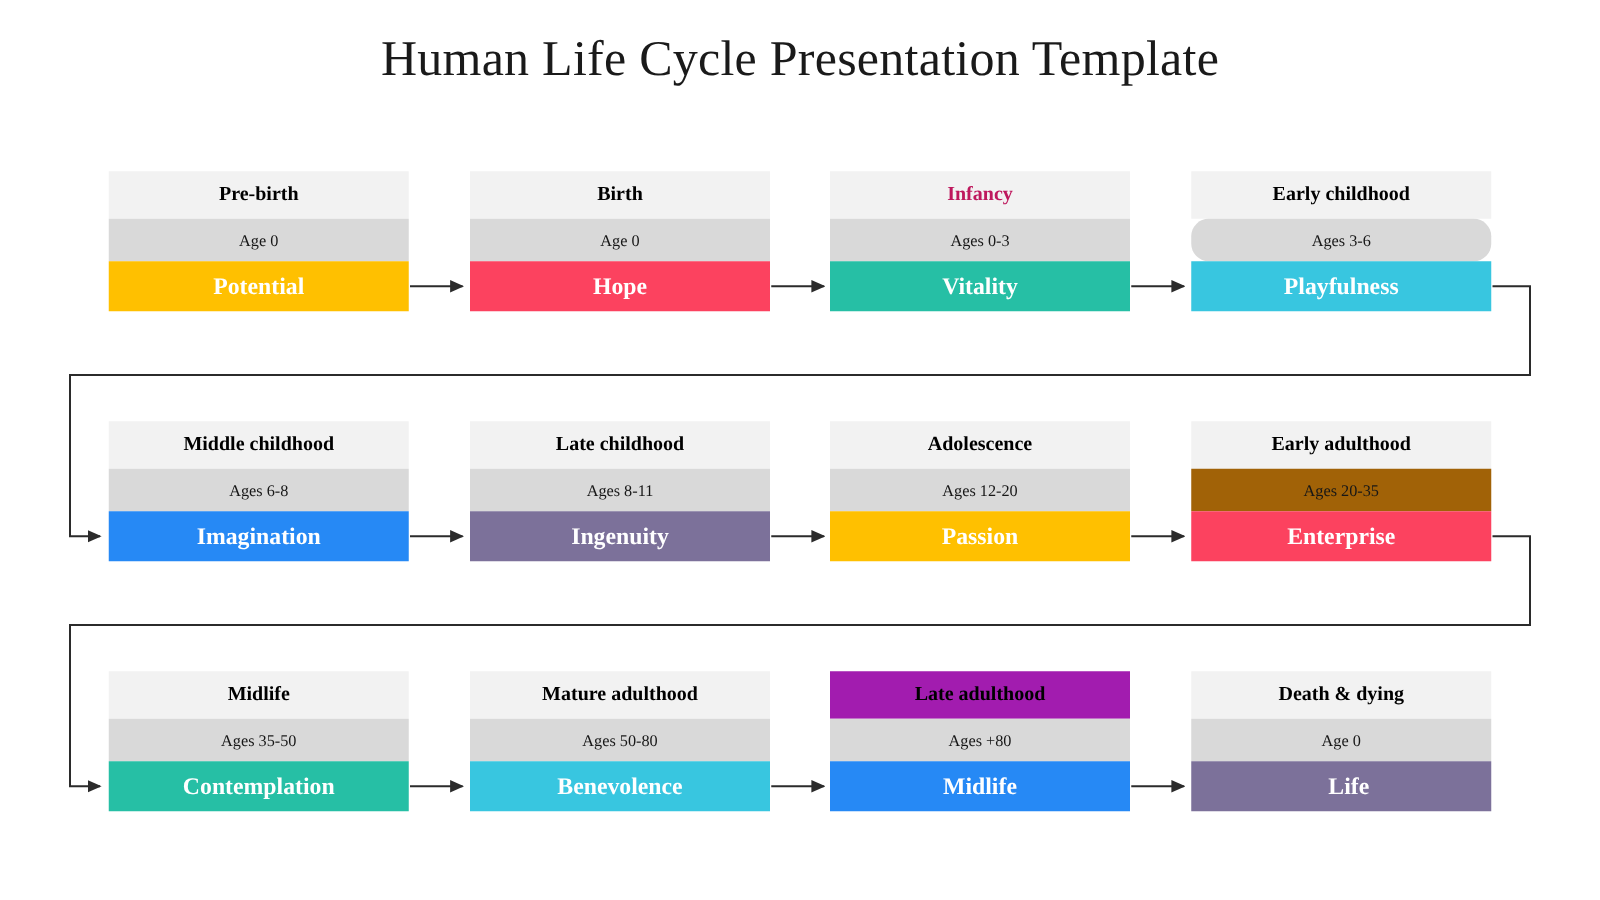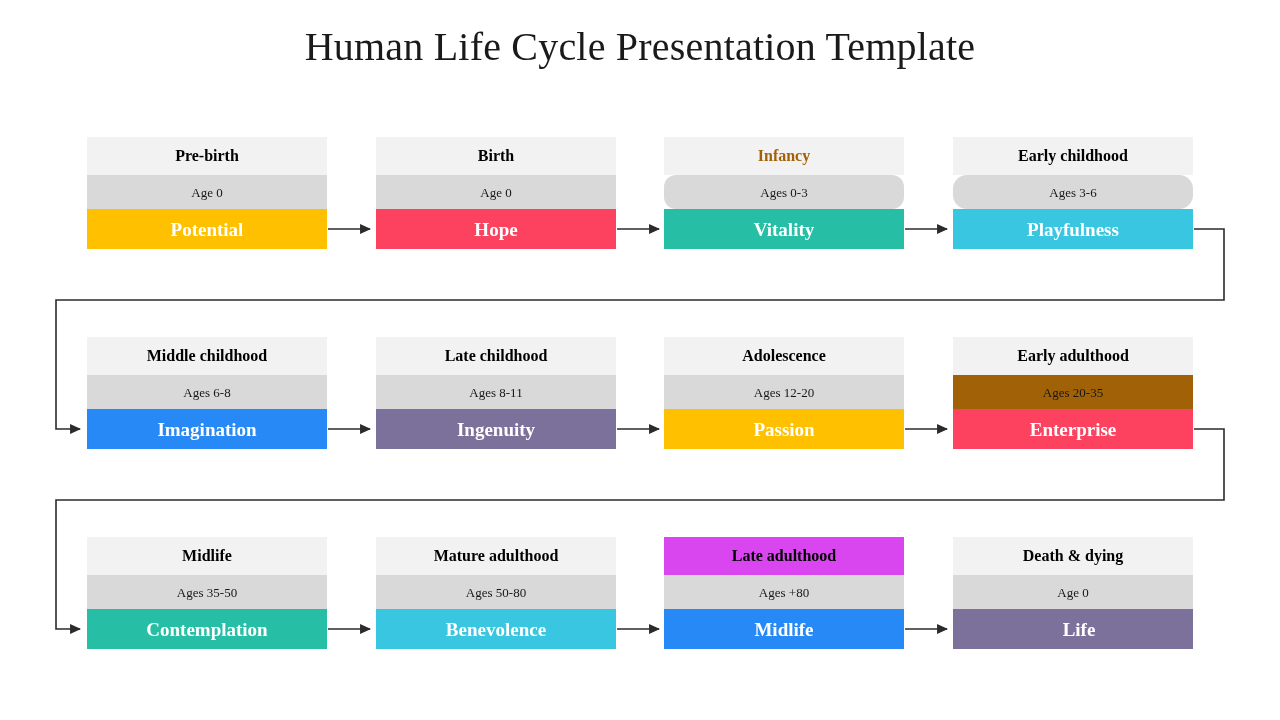--- a/index.html
+++ b/index.html
@@ -164,22 +164,22 @@
         <div class="card-title" style="background-color: rgb(242, 242, 242); color: rgb(0, 0, 0);">Pre-birth</div>
         <div class="card-age" style="background-color: rgb(217, 217, 217); color: rgb(23, 23, 23);">Age 0</div>
         <div class="card-trait" style="background-color: rgb(255, 192, 0); color: rgb(255, 255, 255);">Potential</div>
       </div>
       <div class="card col-1">
         <div class="card-title" style="background-color: rgb(242, 242, 242); color: rgb(0, 0, 0);">Birth</div>
         <div class="card-age" style="background-color: rgb(217, 217, 217); color: rgb(23, 23, 23);">Age 0</div>
         <div class="card-trait" style="background-color: rgb(252, 66, 95); color: rgb(255, 255, 255);">Hope</div>
       </div>
       <div class="card col-2">
-        <div class="card-title" style="background-color: rgb(242, 242, 242); color: #a16207;">Infancy</div>
-        <div class="card-age" style="background-color: rgb(217, 217, 217); color: rgb(23, 23, 23); border-radius: 12px;">Ages 0-3</div>
+        <div class="card-title" style="background-color: rgb(242, 242, 242); color: #be185d;">Infancy</div>
+        <div class="card-age" style="background-color: rgb(217, 217, 217); color: rgb(23, 23, 23);">Ages 0-3</div>
         <div class="card-trait" style="background-color: rgb(38, 191, 165); color: rgb(255, 255, 255);">Vitality</div>
       </div>
       <div class="card col-3">
         <div class="card-title" style="background-color: rgb(242, 242, 242); color: rgb(0, 0, 0);">Early childhood</div>
         <div class="card-age" style="background-color: rgb(217, 217, 217); color: rgb(23, 23, 23); border-radius: 14px;">Ages 3-6</div>
         <div class="card-trait" style="background-color: rgb(56, 198, 224); color: rgb(255, 255, 255);">Playfulness</div>
       </div>
     </div>
 
     <div class="row row-1">
@@ -210,21 +210,21 @@
         <div class="card-title" style="background-color: rgb(242, 242, 242); color: rgb(0, 0, 0);">Midlife</div>
         <div class="card-age" style="background-color: rgb(217, 217, 217); color: rgb(23, 23, 23);">Ages 35-50</div>
         <div class="card-trait" style="background-color: rgb(38, 191, 165); color: rgb(255, 255, 255);">Contemplation</div>
       </div>
       <div class="card col-1">
         <div class="card-title" style="background-color: rgb(242, 242, 242); color: rgb(0, 0, 0);">Mature adulthood</div>
         <div class="card-age" style="background-color: rgb(217, 217, 217); color: rgb(23, 23, 23);">Ages 50-80</div>
         <div class="card-trait" style="background-color: rgb(56, 198, 224); color: rgb(255, 255, 255);">Benevolence</div>
       </div>
       <div class="card col-2">
-        <div class="card-title" style="background-color: #d946ef; color: rgb(0, 0, 0);">Late adulthood</div>
+        <div class="card-title" style="background-color: #a21caf; color: rgb(0, 0, 0);">Late adulthood</div>
         <div class="card-age" style="background-color: rgb(217, 217, 217); color: rgb(23, 23, 23);">Ages +80</div>
         <div class="card-trait" style="background-color: rgb(38, 137, 245); color: rgb(255, 255, 255);">Midlife</div>
       </div>
       <div class="card col-3">
         <div class="card-title" style="background-color: rgb(242, 242, 242); color: rgb(0, 0, 0);">Death &amp; dying</div>
         <div class="card-age" style="background-color: rgb(217, 217, 217); color: rgb(23, 23, 23);">Age 0</div>
         <div class="card-trait" style="background-color: rgb(124, 113, 154); color: rgb(255, 255, 255); padding-left: 12px;">Life</div>
       </div>
     </div>
 

